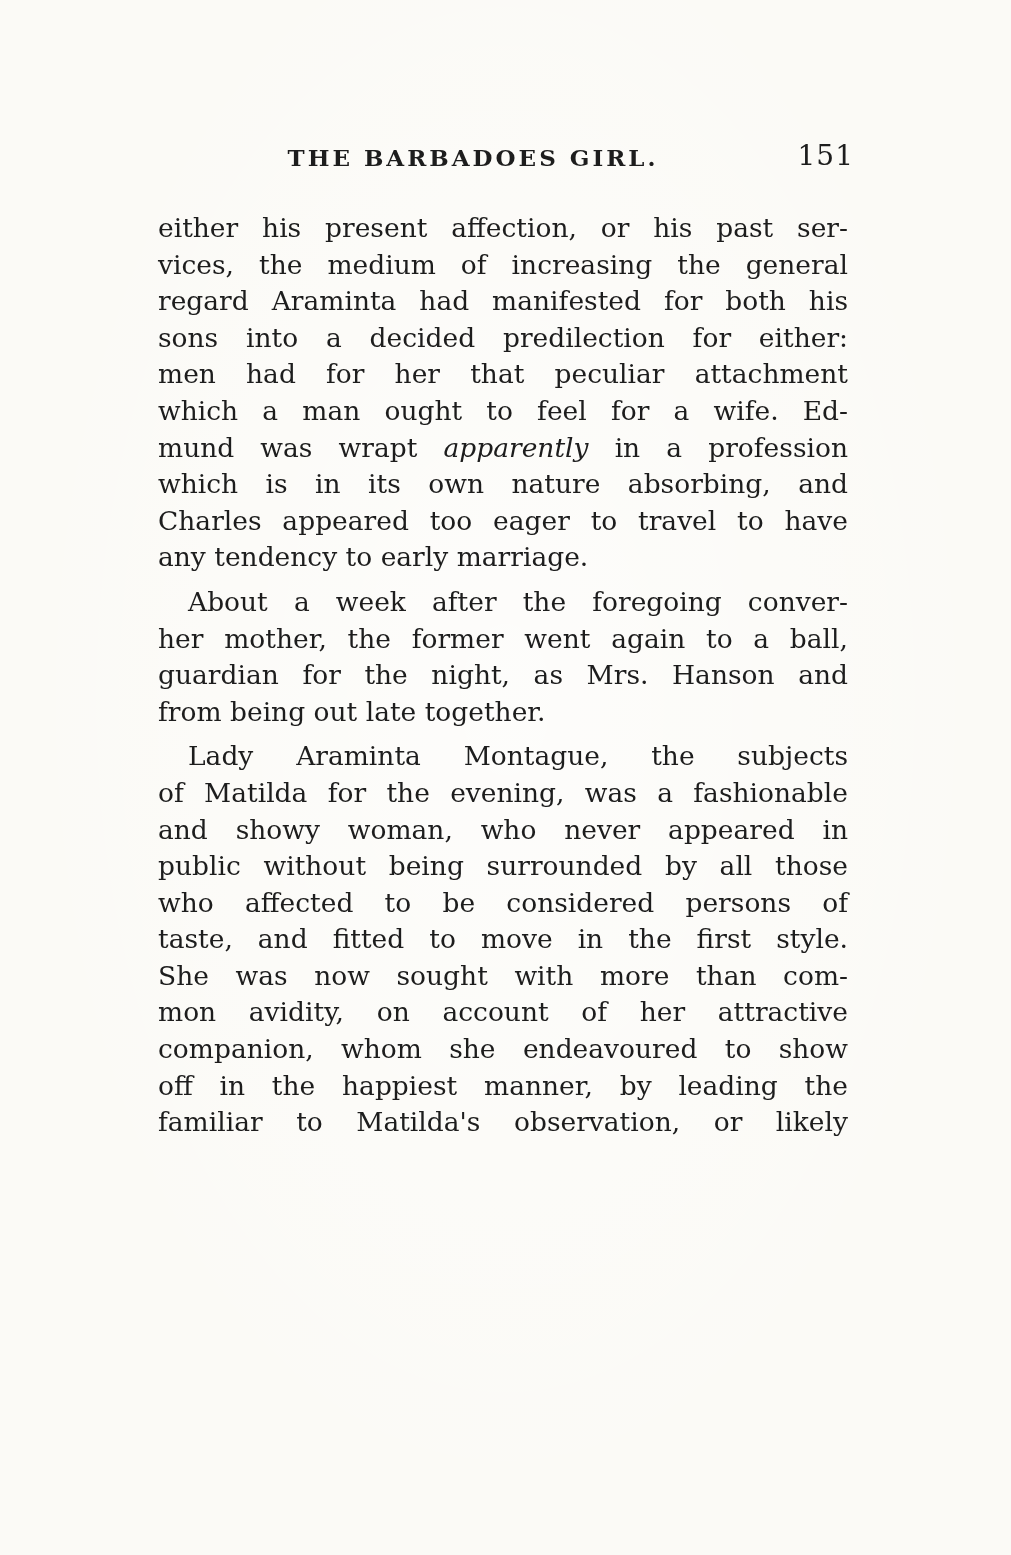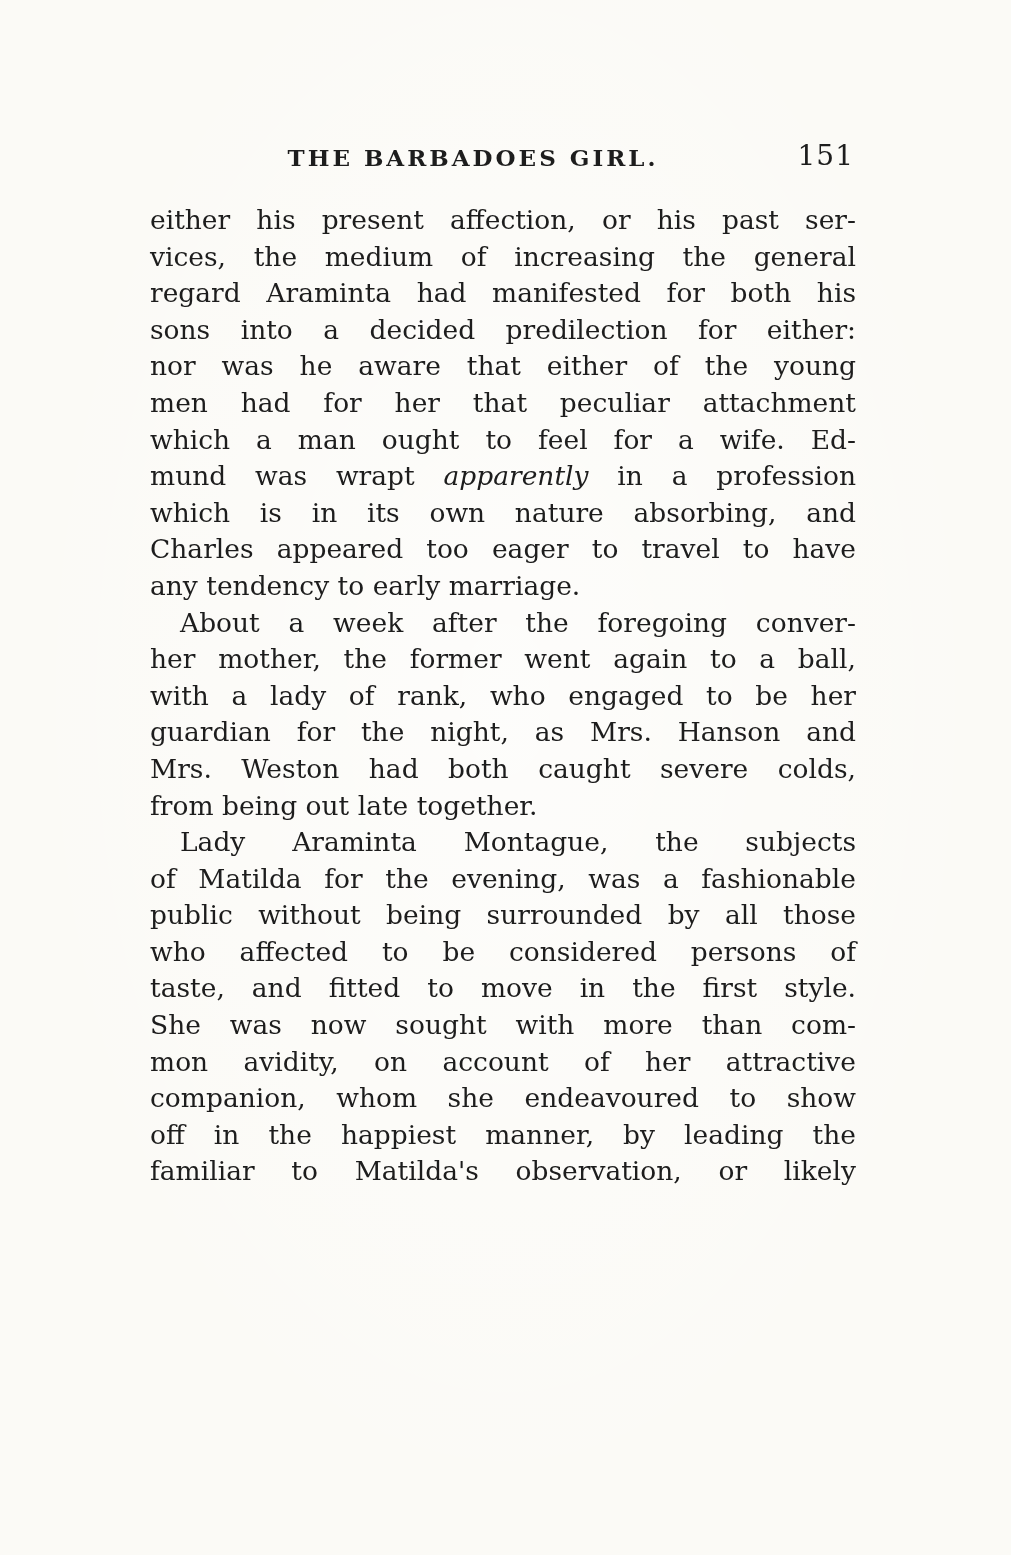--- a/index.html
+++ b/index.html
@@ -48,21 +48,21 @@
   }
   .text-block {
     position: absolute;
     top: 202px;
     left: 150px;
     width: 706px;
     font-size: 26.5px;
     line-height: 36.6px;
   }
   .paragraph {
-    margin: 0;
+    margin: 8px;
   }
   .line {
     text-align: justify;
     text-align-last: justify;
     text-justify: inter-word;
     white-space: nowrap;
     white-space: normal;
   }
   .line.last {
     text-align-last: left;
@@ -81,39 +81,37 @@
   <div class="header">
     <div class="header-title">THE BARBADOES GIRL.</div>
     <div class="page-number">151</div>
   </div>
   <div class="text-block" id="text-block">
       <div class="paragraph">
         <div class="line">either his present affection, or his past ser-</div>
         <div class="line">vices, the medium of increasing the general</div>
         <div class="line">regard Araminta had manifested for both his</div>
         <div class="line">sons into a decided predilection for either:</div>
-        <div class="line">nor was he aware that either of the young</div>
         <div class="line">men had for her that peculiar attachment</div>
         <div class="line">which a man ought to feel for a wife. Ed-</div>
         <div class="line"><span>mund was wrapt </span><span class="italic">apparently</span><span> in a profession</span></div>
         <div class="line">which is in its own nature absorbing, and</div>
         <div class="line">Charles appeared too eager to travel to have</div>
         <div class="line last">any tendency to early marriage.</div>
       </div>
       <div class="paragraph">
         <div class="line indent">About a week after the foregoing conver-</div>
         <div class="line">her mother, the former went again to a ball,</div>
-        <div class="line">with a lady of rank, who engaged to be her</div>
         <div class="line">guardian for the night, as Mrs. Hanson and</div>
-        <div class="line">Mrs. Weston had both caught severe colds,</div>
         <div class="line last">from being out late together.</div>
       </div>
       <div class="paragraph">
         <div class="line indent">Lady Araminta Montague, the subjects</div>
         <div class="line">of Matilda for the evening, was a fashionable</div>
+        <div class="line">and showy woman, who never appeared in</div>
         <div class="line">public without being surrounded by all those</div>
         <div class="line">who affected to be considered persons of</div>
         <div class="line">taste, and fitted to move in the first style.</div>
         <div class="line">She was now sought with more than com-</div>
         <div class="line">mon avidity, on account of her attractive</div>
         <div class="line">companion, whom she endeavoured to show</div>
         <div class="line">off in the happiest manner, by leading the</div>
         <div class="line">familiar to Matilda's observation, or likely</div>
       </div>
     </div>

